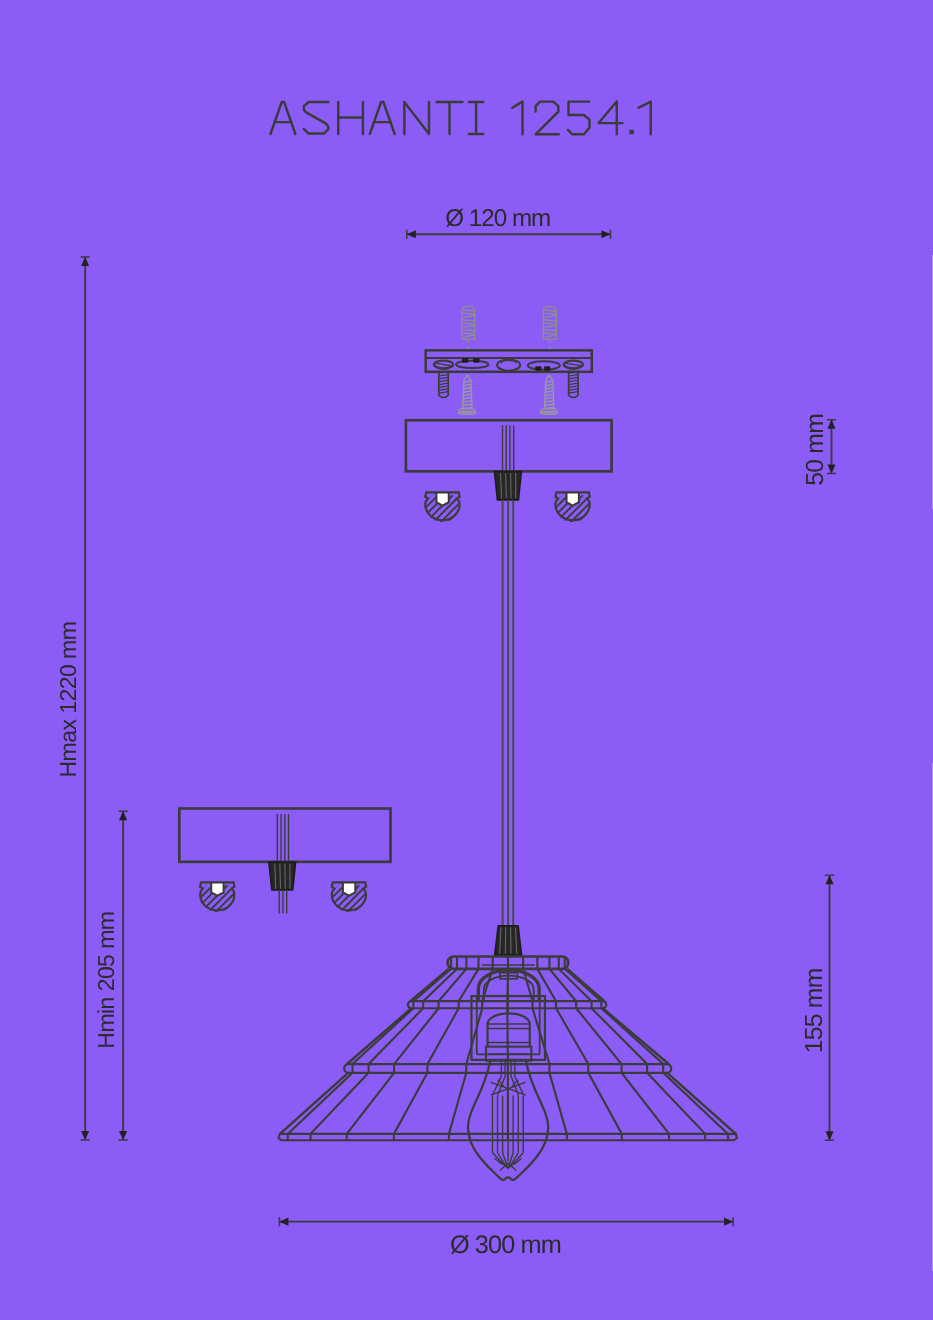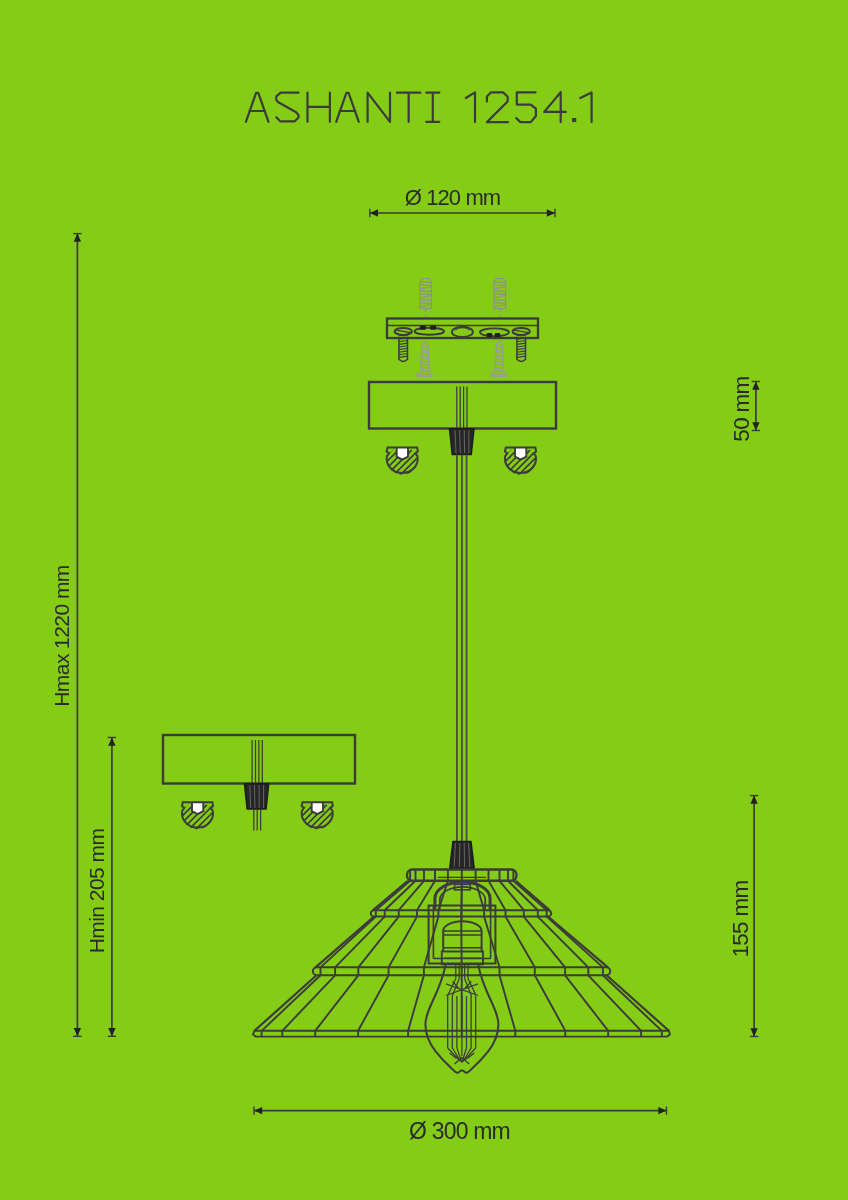--- a/index.html
+++ b/index.html
@@ -1,18 +1,18 @@
 <!DOCTYPE html>
 <html><head>
 <meta charset="utf-8">
 <title>ASHANTI 1254.1</title>
 <style>
   html,body { margin:0; padding:0; background:#ffffff; }
   body { font-family:"Liberation Sans", sans-serif; }
-  #page { position:relative; width:848px; height:1200px; background:#84cc16; overflow:hidden; }
+  #page { position:relative; width:848px; height:1200px; background:#8b5cf6; overflow:hidden; }
 </style>
 </head>
 <body>
 
 <div id="page">
 <svg width="848" height="1200" viewBox="0 0 848 1200">
 
 <g fill="none" stroke="#3b3b3b" stroke-width="2.2" stroke-linecap="round" stroke-linejoin="round">
 <path d="M0,29.6 L10.2,0.6 L12.4,0.6 L22.6,29.6 M3.4,18.8 L19.2,18.8" transform="translate(245.9,92.2)"></path>
 <path d="M22.8,0.5 L5,0.5 L0.6,4.2 L0.6,7.8 L2.6,10 L20.4,20.0 L22.8,22.8 L22.8,25.2 L19,29.1 L4.6,29.1 L0.6,25.1" transform="translate(275.7,92.2)"></path>

